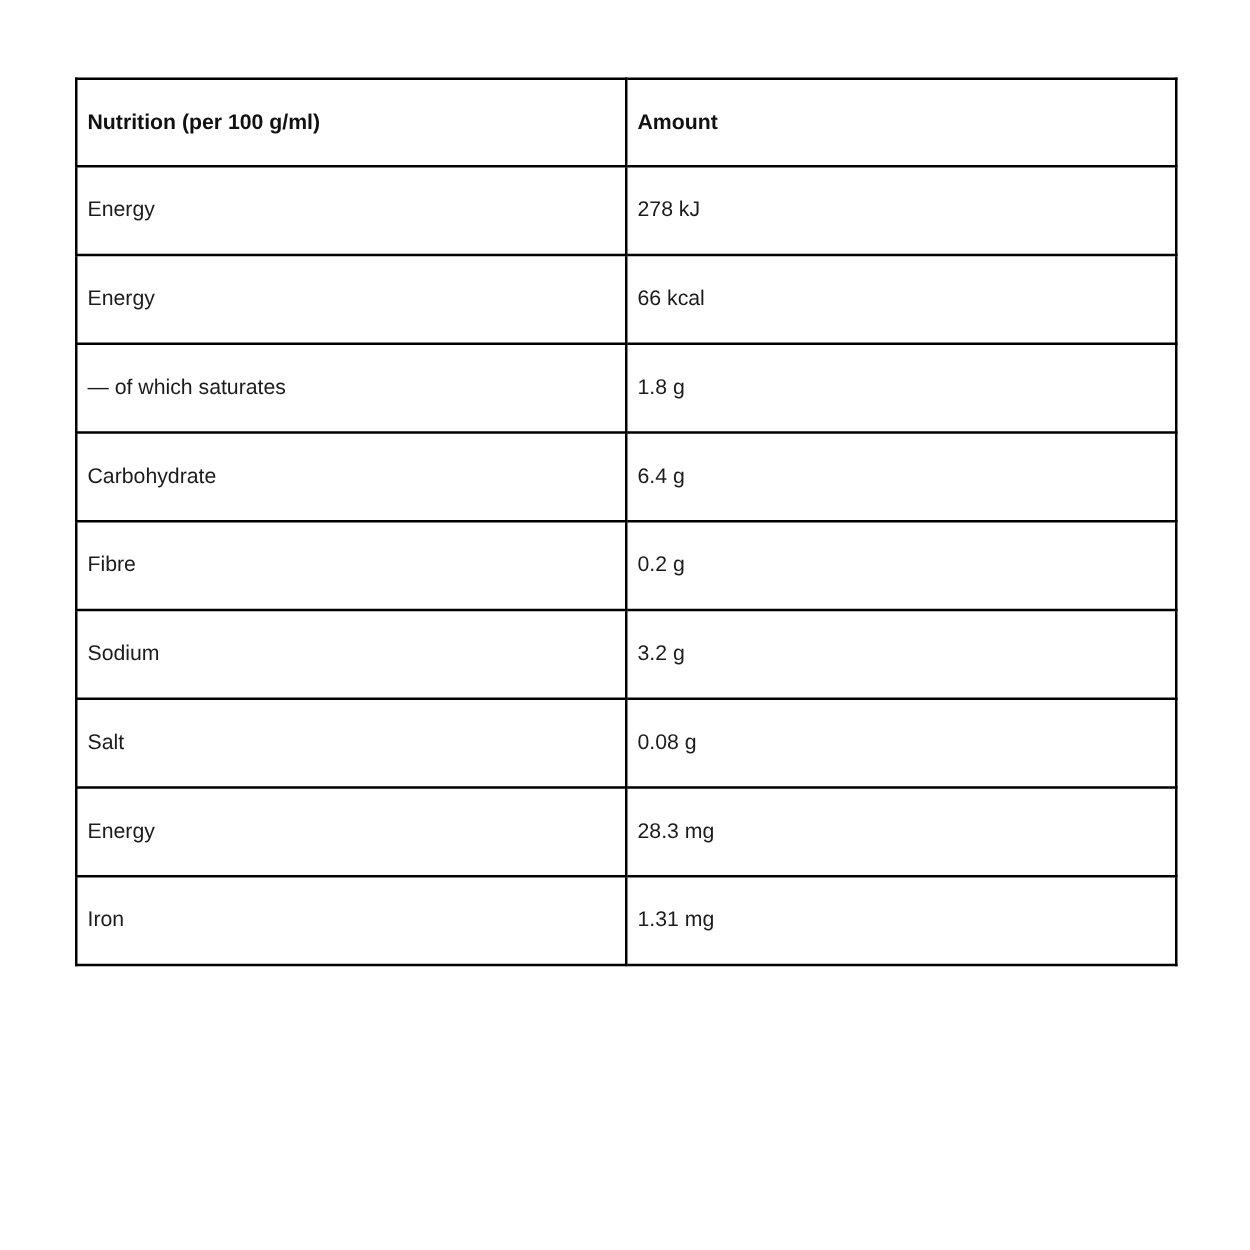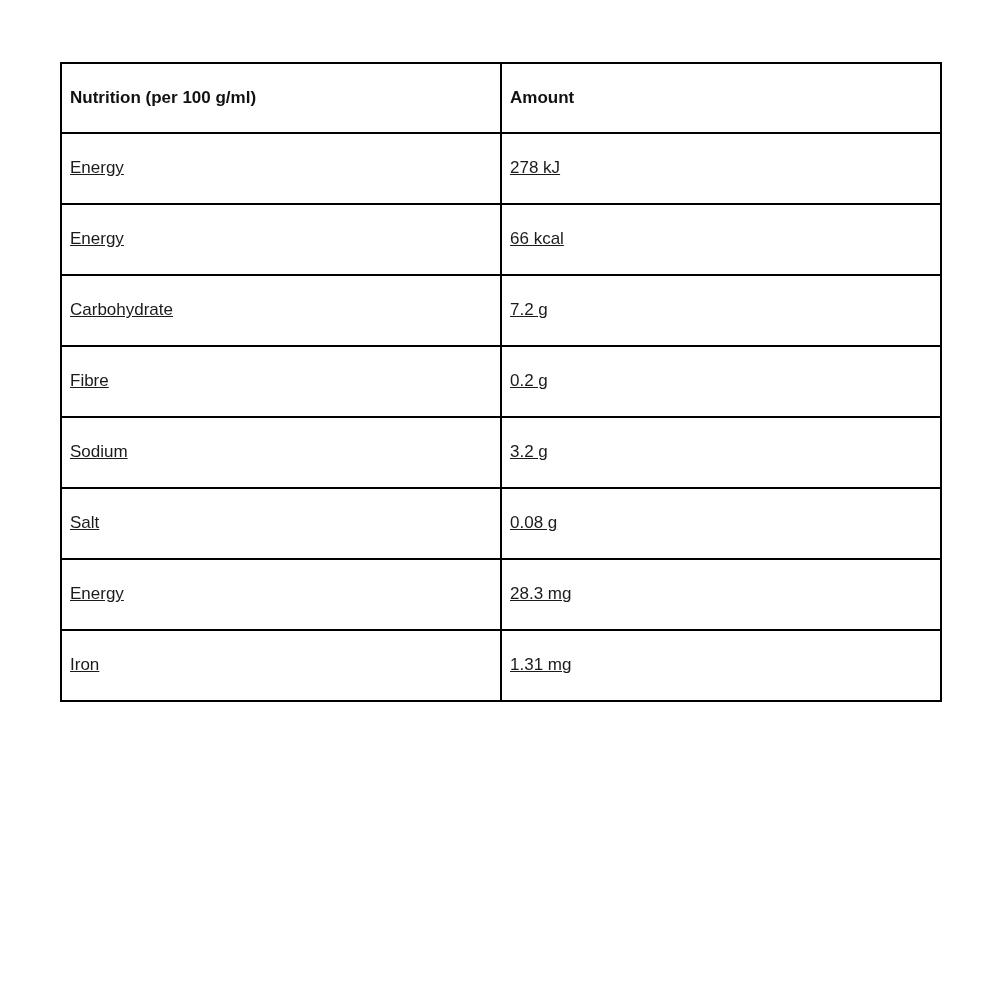--- a/index.html
+++ b/index.html
@@ -38,21 +38,20 @@
     white-space: nowrap;
   }
   .nutrition-table th {
     height: 68px;
     font-weight: 700;
     color: #111111;
   }
   .nutrition-table td {
     height: 69px;
     font-weight: 400;
-    text-decoration: underline;
   }
 </style>
 </head>
 <body>
 
 <table class="nutrition-table">
   <colgroup>
     <col>
     <col>
   </colgroup>
@@ -67,24 +66,28 @@
     <td>Energy</td>
     <td>278 kJ</td>
   </tr>
 
   <tr>
     <td>Energy</td>
     <td>66 kcal</td>
   </tr>
 
 
+  <tr>
+    <td>— of which saturates</td>
+    <td>1.8 g</td>
+  </tr>
 
   <tr>
     <td>Carbohydrate</td>
-    <td>7.2 g</td>
+    <td>6.4 g</td>
   </tr>
 
 
   <tr>
     <td>Fibre</td>
     <td>0.2 g</td>
   </tr>
 
   <tr>
     <td>Sodium</td>

